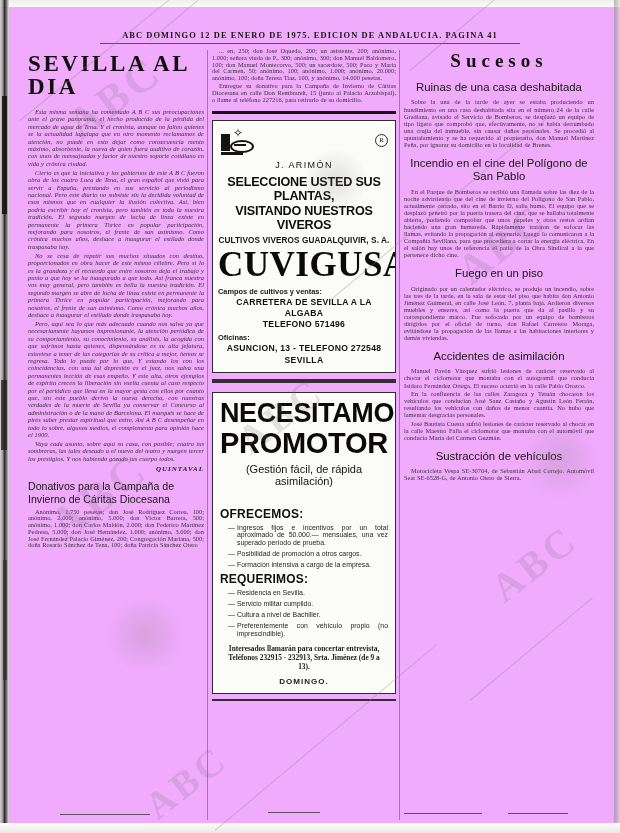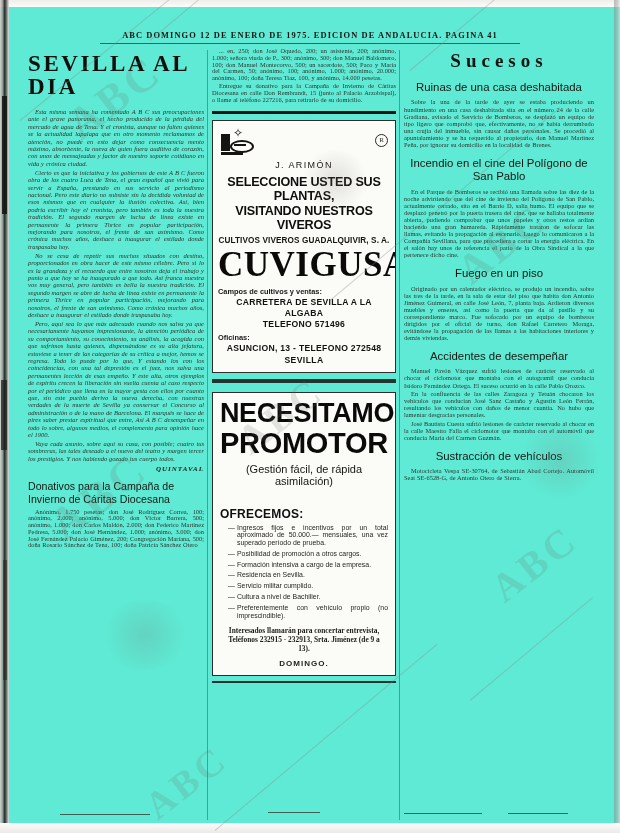--- a/index.html
+++ b/index.html
@@ -6,21 +6,21 @@
   html,body{margin:0;padding:0;}
   body{
     width:620px;height:833px;overflow:hidden;
     background:#fdfdfb;
     font-family:"Liberation Serif", serif;
     color:#1a1a1a;
     position:relative;
   }
   .page{
     position:absolute;inset:0;
-    background:#5eead4;
+    background:#f0abfc;
   }
   
   .gutter-left{
     position:absolute;left:0;top:0;width:9px;height:833px;
     background:linear-gradient(90deg,#d8d6d2 0%,#9a9894 28%,#1c1b1a 52%,#6e6c68 72%,#e8e7e4 100%);
     opacity:.92;
   }
   .gutter-left2{
     position:absolute;left:2px;top:96px;width:5px;height:118px;background:#171615;opacity:.9;
   }
@@ -343,20 +343,21 @@
       <div class="ad2-h2">PROMOTOR</div>
       <div class="ad2-paren">(Gestión fácil, de rápida asimilación)</div>
 
       <div class="ad2-sect">OFRECEMOS:</div>
       <ul class="ad2-list">
         <li>Ingresos fijos e incentivos por un total aproximado de 50.000.— mensuales, una vez superado período de prueba.</li>
         <li>Posibilidad de promoción a otros cargos.</li>
         <li>Formación intensiva a cargo de la empresa.</li>
       </ul>
 
+      <div class="ad2-sect">REQUERIMOS:</div>
       <ul class="ad2-list">
         <li>Residencia en Sevilla.</li>
         <li>Servicio militar cumplido.</li>
         <li>Cultura a nivel de Bachiller.</li>
         <li>Preferentemente con vehículo propio (no imprescindible).</li>
       </ul>
 
       <div class="ad2-contact">Interesados llamarán para concertar entrevista, Teléfonos 232915 - 232913, Srta. Jiménez (de 9 a 13).</div>
       <div class="ad2-sign">DOMINGO.</div>
     </div>
@@ -368,21 +369,21 @@
 
     <div class="subhead">Ruinas de una casa deshabitada</div>
     <p class="body">Sobre la una de la tarde de ayer se estaba produciendo un hundimiento en una casa deshabitada sita en el número 24 de la calle Gradiana, avisado el Servicio de Bomberos, se desplazó un equipo de tipo ligero que comprobó que, efectivamente, no se había derrumbado una crujía del inmueble, sin causar daños personales. Se procedió al apuntalamiento y se ha requerido al propietario, don Manuel Martínez Peña, por ignorar su domicilio en la localidad de Brenes.</p>
 
     <div class="subhead">Incendio en el cine del Polígono de San Pablo</div>
     <p class="body">En el Parque de Bomberos se recibió una llamada sobre las diez de la noche advirtiendo que del cine de invierno del Polígono de San Pablo, actualmente cerrado, sito en el Barrio D, salía humo. El equipo que se desplazó penetró por la puerta trasera del cine, que se hallaba totalmente abierta, pudiendo comprobar que unos papeles y otros restos ardían haciendo una gran humareda. Rápidamente trataron de sofocar las llamas, evitando la propagación al escenario. Luego lo comunicaron a la Compañía Sevillana, para que procediera a cortar la energía eléctrica. En el salón hay unos de referencia el patio de la Obra Sindical a la que pertenece dicho cine.</p>
 
     <div class="subhead">Fuego en un piso</div>
     <p class="body">Originado por un calentador eléctrico, se produjo un incendio, sobre las tres de la tarde, en la sala de estar del piso que habita don Antonio Jiménez Guimeral, en calle José León, 7, planta baja. Ardieron diversos muebles y enseres, así como la puerta que da al pasillo y su correspondiente marco. Fue sofocado por un equipo de bomberos dirigidos por el oficial de turno, don Rafael Carretero Moraga, evitándose la propagación de las llamas a las habitaciones interiores y demás viviendas.</p>
 
-    <div class="subhead">Accidentes de desempeñar</div>
+    <div class="subhead">Accidentes de asimilación</div>
     <p class="body">Manuel Pavón Vázquez sufrió lesiones de carácter reservado al chocar el ciclomotor que montaba con el autogramil que conducía Isidoro Fernández Ortega. El suceso ocurrió en la calle Pablo Orozco.</p>
     <p class="body">En la confluencia de las calles Zaragoza y Tetuán chocaron los vehículos que conducían José Sanz Castaño y Agustín León Ferrán, resultando los vehículos con daños de menor cuantía. No hubo que lamentar desgracias personales.</p>
     <p class="body">José Bautista Cuesta sufrió lesiones de carácter reservado al chocar en la calle Maestro Falla el ciclomotor que montaba con el automóvil que conducía María del Carmen Guzmán.</p>
 
     <div class="subhead">Sustracción de vehículos</div>
     <p class="body">Motocicleta Vespa SE-30764, de Sebastián Abad Cortejo.
 Automóvil Seat SE-6528-G, de Antonio Otero de Sierra.</p>
   </div>
 
   <div class="stray" style="left:60px;bottom:18px;width:90px;"></div>

